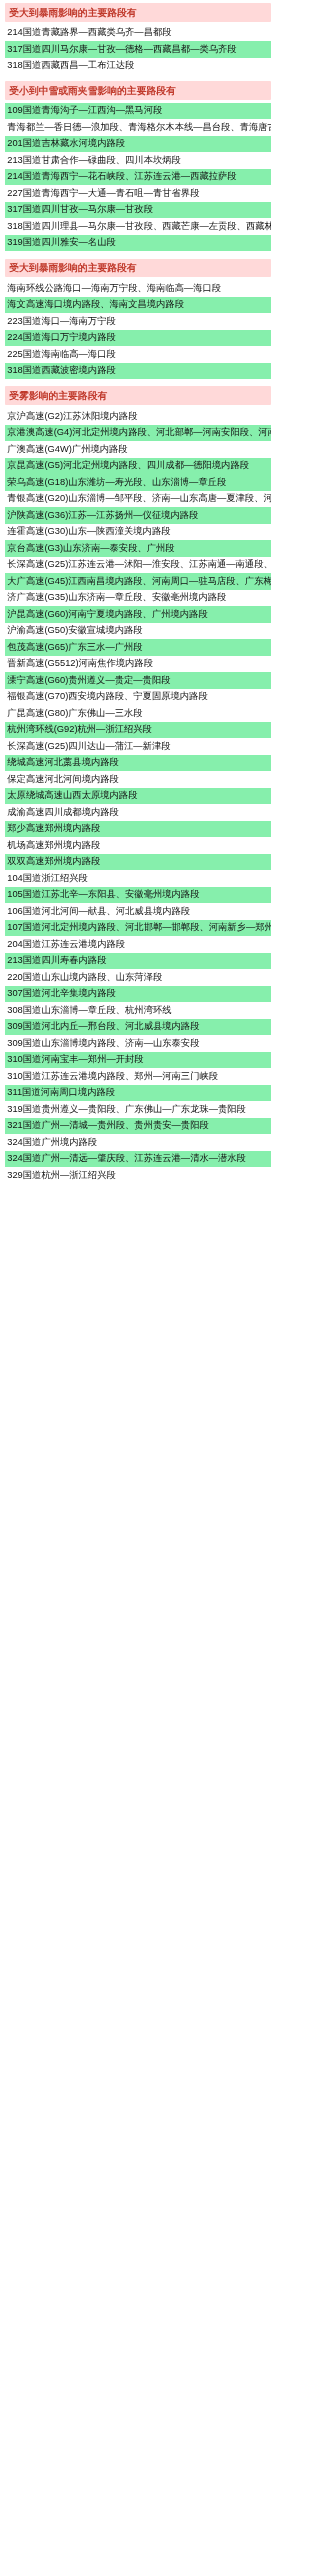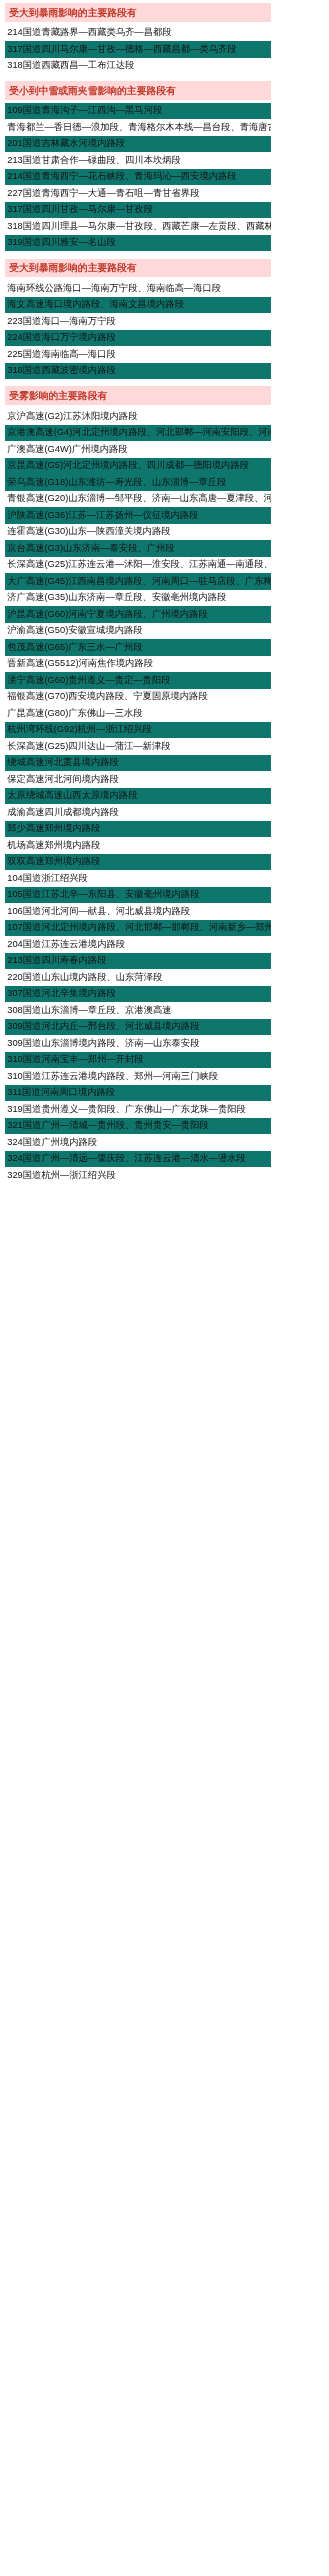--- a/index.html
+++ b/index.html
@@ -32,38 +32,38 @@
   }
   .line {
     font-size: 9.3px;
     line-height: 15.5px;
     padding: 0.5px 1px 0.5px 2.1px;
     white-space: nowrap;
     overflow: hidden;
     text-overflow: clip;
   }
   .line.alt {
-    background: #0f766e;
+    background: #86efac;
   }
 </style>
 </head>
 <body>
 
 <div class="page">
   <div id="content">
       <div class="section-header first">受大到暴雨影响的主要路段有</div>
       <div class="line">214国道青藏路界—西藏类乌齐—昌都段</div>
       <div class="line alt">317国道四川马尔康—甘孜—德格—西藏昌都—类乌齐段</div>
       <div class="line">318国道西藏西昌—工布江达段</div>
       <div class="section-header">受小到中雪或雨夹雪影响的主要路段有</div>
       <div class="line alt">109国道青海沟子—江西沟—黑马河段</div>
       <div class="line">青海都兰—香日德—浪加段、青海格尔木本线—昌台段、青海唐古拉山口境内路段</div>
       <div class="line alt">201国道吉林藏水河境内路段</div>
       <div class="line">213国道甘肃合作—碌曲段、四川本坎炳段</div>
-      <div class="line alt">214国道青海西宁—花石峡段、青海玛沁—西安境内路段</div>
+      <div class="line alt">214国道青海西宁—花石峡段、江苏连云港—西藏拉萨段</div>
       <div class="line">227国道青海西宁—大通—青石咀—青甘省界段</div>
       <div class="line alt">317国道四川甘孜—马尔康—甘孜段</div>
       <div class="line">318国道四川理县—马尔康—甘孜段、西藏芒康—左贡段、西藏林芝境内路段、西藏林芝境内路段</div>
       <div class="line alt">319国道四川雅安—名山段</div>
       <div class="section-header">受大到暴雨影响的主要路段有</div>
       <div class="line">海南环线公路海口—海南万宁段、海南临高—海口段</div>
       <div class="line alt">海文高速海口境内路段、海南文昌境内路段</div>
       <div class="line">223国道海口—海南万宁段</div>
       <div class="line alt">224国道海口万宁境内路段</div>
       <div class="line">225国道海南临高—海口段</div>
@@ -98,21 +98,21 @@
       <div class="line">机场高速郑州境内路段</div>
       <div class="line alt">双双高速郑州境内路段</div>
       <div class="line">104国道浙江绍兴段</div>
       <div class="line alt">105国道江苏北辛—东阳县、安徽毫州境内路段</div>
       <div class="line">106国道河北河间—献县、河北威县境内路段</div>
       <div class="line alt">107国道河北定州境内路段、河北邯郸—邯郸段、河南新乡—郑州段、河南西平—驻马店—确山段</div>
       <div class="line">204国道江苏连云港境内路段</div>
       <div class="line alt">213国道四川寿春内路段</div>
       <div class="line">220国道山东山境内路段、山东菏泽段</div>
       <div class="line alt">307国道河北辛集境内路段</div>
-      <div class="line">308国道山东淄博—章丘段、京港澳高速</div>
+      <div class="line">308国道山东淄博—章丘段、杭州湾环线</div>
       <div class="line alt">309国道河北内丘—邢台段、河北威县境内路段</div>
       <div class="line">309国道山东淄博境内路段、济南—山东泰安段</div>
       <div class="line alt">310国道河南宝丰—郑州—开封段</div>
       <div class="line">310国道江苏连云港境内路段、郑州—河南三门峡段</div>
       <div class="line alt">311国道河南周口境内路段</div>
       <div class="line">319国道贵州遵义—贵阳段、广东佛山—广东龙珠—贵阳段</div>
       <div class="line alt">321国道广州—清城—贵州段、贵州贵安—贵阳段</div>
       <div class="line">324国道广州境内路段</div>
       <div class="line alt">324国道广州—清远—肇庆段、江苏连云港—清水—潜水段</div>
       <div class="line">329国道杭州—浙江绍兴段</div>

